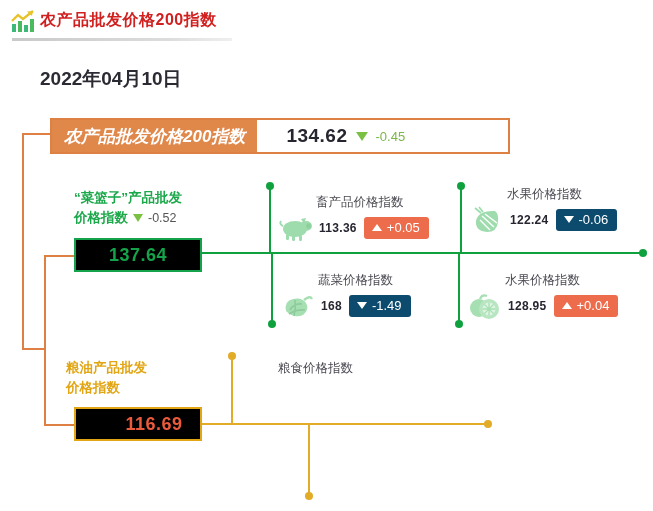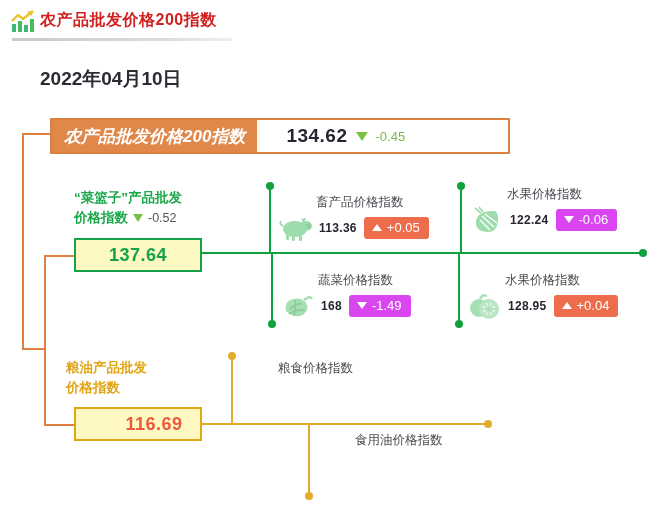--- a/index.html
+++ b/index.html
@@ -65,38 +65,38 @@
   }
   .branch-title.green { color: #1ba84a; }
   .branch-title.gold  { color: #e2a513; }
 
   .inline-chg { font-size: 12.5px; font-weight: normal; color: #555; }
 
   
   .vbox {
     position: absolute; width: 128px; height: 34px;
     display: flex; align-items: center; justify-content: center;
-    background: #fef9c3; font-size: 18px; font-weight: bold; letter-spacing: .5px;
+    background: #000000; font-size: 18px; font-weight: bold; letter-spacing: .5px;
   }
   .vbox.green { border: 2px solid #14a34a; color: #14a34a; }
   .vbox.gold  { border: 2px solid #e2a513; color: #ea5a3d; }
 
   
   .leaf { position: absolute; }
   .leaf-title { font-size: 12.5px; color: #4a4a52; white-space: nowrap; margin-left: 38px; }
   .leaf-row { display: flex; align-items: center; gap: 7px; margin-top: 2px; }
   .leaf-icon { width: 34px; height: 30px; flex: 0 0 34px; position: relative; }
   .leaf-val { font-size: 12px; font-weight: bold; color: #262630; letter-spacing: .3px; }
   .badge {
     display: inline-flex; align-items: center; gap: 5px;
     padding: 3px 9px 4px 8px; border-radius: 3px;
     font-size: 13px; color: #ffffff; white-space: nowrap;
   }
   .badge.up   { background: #ec6c4c; }
-  .badge.down { background: #d946ef; }
+  .badge.down { background: #0c4a6e; }
 </style>
 </head>
 <body>
 
 <div id="root">
 
   <div class="hdr">
     <div class="hdr-icon">
       <svg width="26" height="24" viewBox="0 0 26 24">
         <polyline points="2,11 8,5 13,9 23,1" fill="none" stroke="#e8c22a" stroke-width="2.4"></polyline>
@@ -246,16 +246,15 @@
         <span>+0.04</span>
       </span>
     </div>
   </div>
 
   <div class="leaf" style="left:240px; top:360px;">
     <div class="leaf-title">粮食价格指数</div>
   </div>
 
   <div class="leaf" style="left:317px; top:432px;">
-    <div class="leaf-title">食用油价格指数</div>
   </div>
 
 </div>
 
 </body></html>

